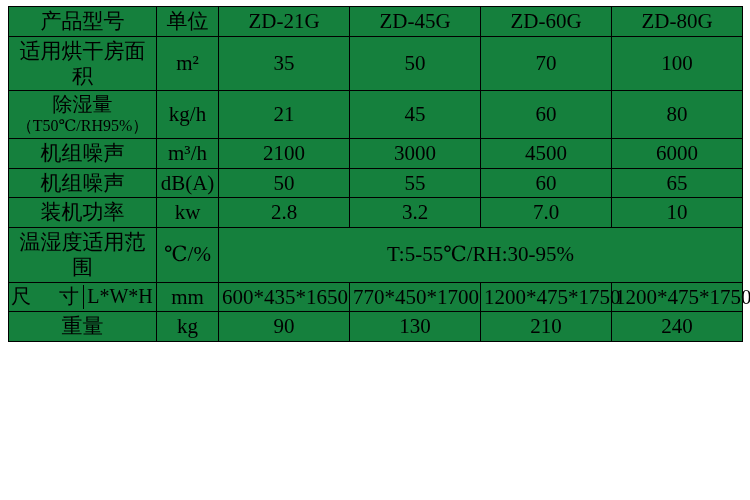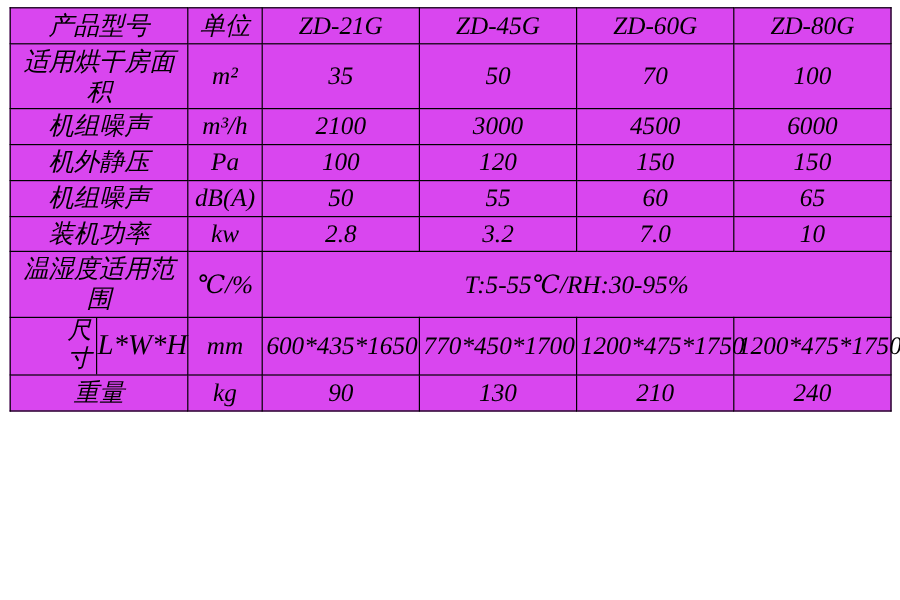--- a/index.html
+++ b/index.html
@@ -12,22 +12,21 @@
     height: 500px;
     font-family: "Liberation Serif", "DejaVu Serif", serif;
     color: #000000;
     overflow: hidden;
   }
   #spec-table {
     border-collapse: collapse;
     table-layout: fixed;
     width: 734px;
     margin: 6px 8px 0 8px;
-    background: #d946ef;
-    font-style: italic;
+    background: #15803d;
   }
   #spec-table td {
     border: 1px solid #000000;
     text-align: center;
     vertical-align: middle;
     padding: 2px 3px;
     line-height: 1.18;
     font-size: 21px;
   }
   td.label-cell {
@@ -74,21 +73,21 @@
   }
   .size-split .sz-div {
     width: 1px;
     align-self: stretch;
     background: #000000;
     margin: 0 0;
   }
   .size-split .sz-right {
     flex: 0 0 72px;
     text-align: center;
-    font-size: 24px;
+    font-size: 20px;
   }
   col.c-label { width: 148px; }
   col.c-unit  { width: 62px; }
   col.c-v1    { width: 131px; }
   col.c-v2    { width: 131px; }
   col.c-v3    { width: 131px; }
   col.c-v4    { width: 131px; }
 </style>
 </head>
 <body>
@@ -114,38 +113,43 @@
 
     <tr>
       <td class="label-cell">适用烘干房面积</td>
       <td class="unit-cell">m²</td>
       <td class="val">35</td>
       <td class="val">50</td>
       <td class="val">70</td>
       <td class="val">100</td>
     </tr>
 
+    <tr>
+      <td class="label-cell">
+        <span class="label-stack">
+          <span class="line1">除湿量</span>
+          <span class="line2">（T50℃/RH95%）</span>
+        </span>
+      </td>
+      <td class="unit-cell">kg/h</td>
+      <td class="val">21</td>
+      <td class="val">45</td>
+      <td class="val">60</td>
+      <td class="val">80</td>
+    </tr>
 
     <tr>
       <td class="label-cell">机组噪声</td>
       <td class="unit-cell">m³/h</td>
       <td class="val">2100</td>
       <td class="val">3000</td>
       <td class="val">4500</td>
       <td class="val">6000</td>
     </tr>
 
-    <tr>
-      <td class="label-cell">机外静压</td>
-      <td class="unit-cell">Pa</td>
-      <td class="val">100</td>
-      <td class="val">120</td>
-      <td class="val">150</td>
-      <td class="val">150</td>
-    </tr>
 
     <tr>
       <td class="label-cell">机组噪声</td>
       <td class="unit-cell">dB(A)</td>
       <td class="val">50</td>
       <td class="val">55</td>
       <td class="val">60</td>
       <td class="val">65</td>
     </tr>
 

